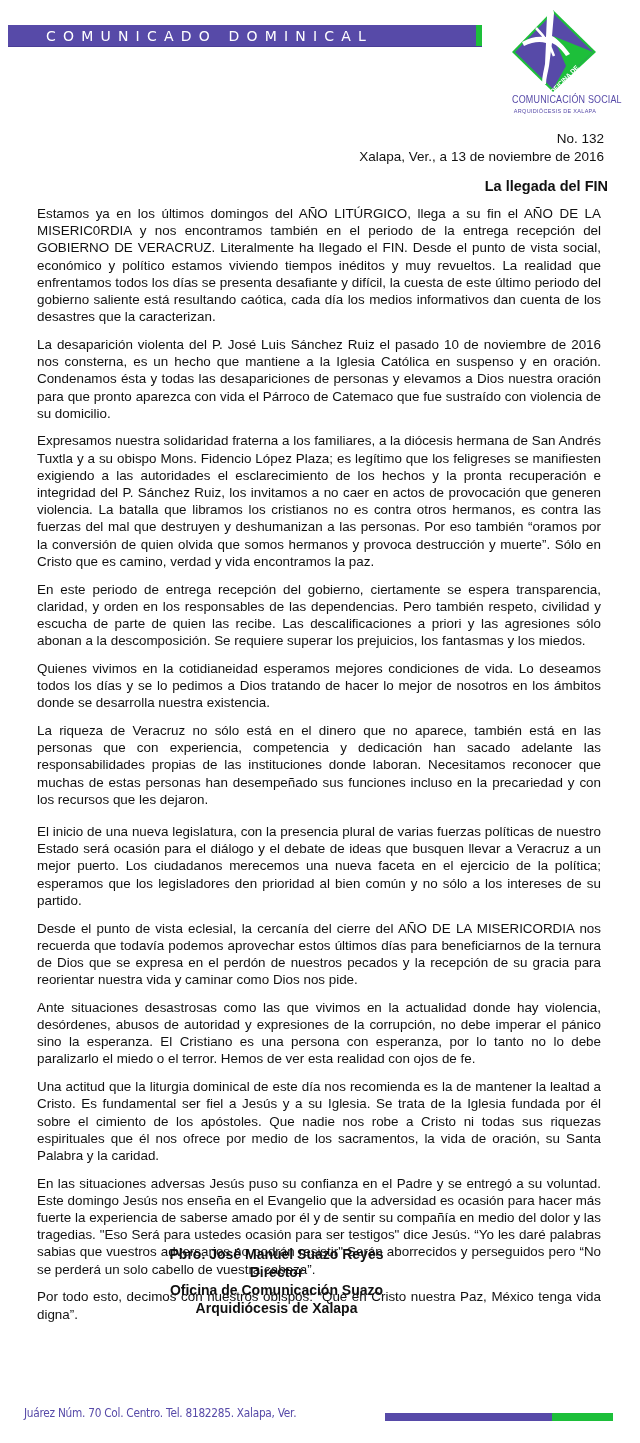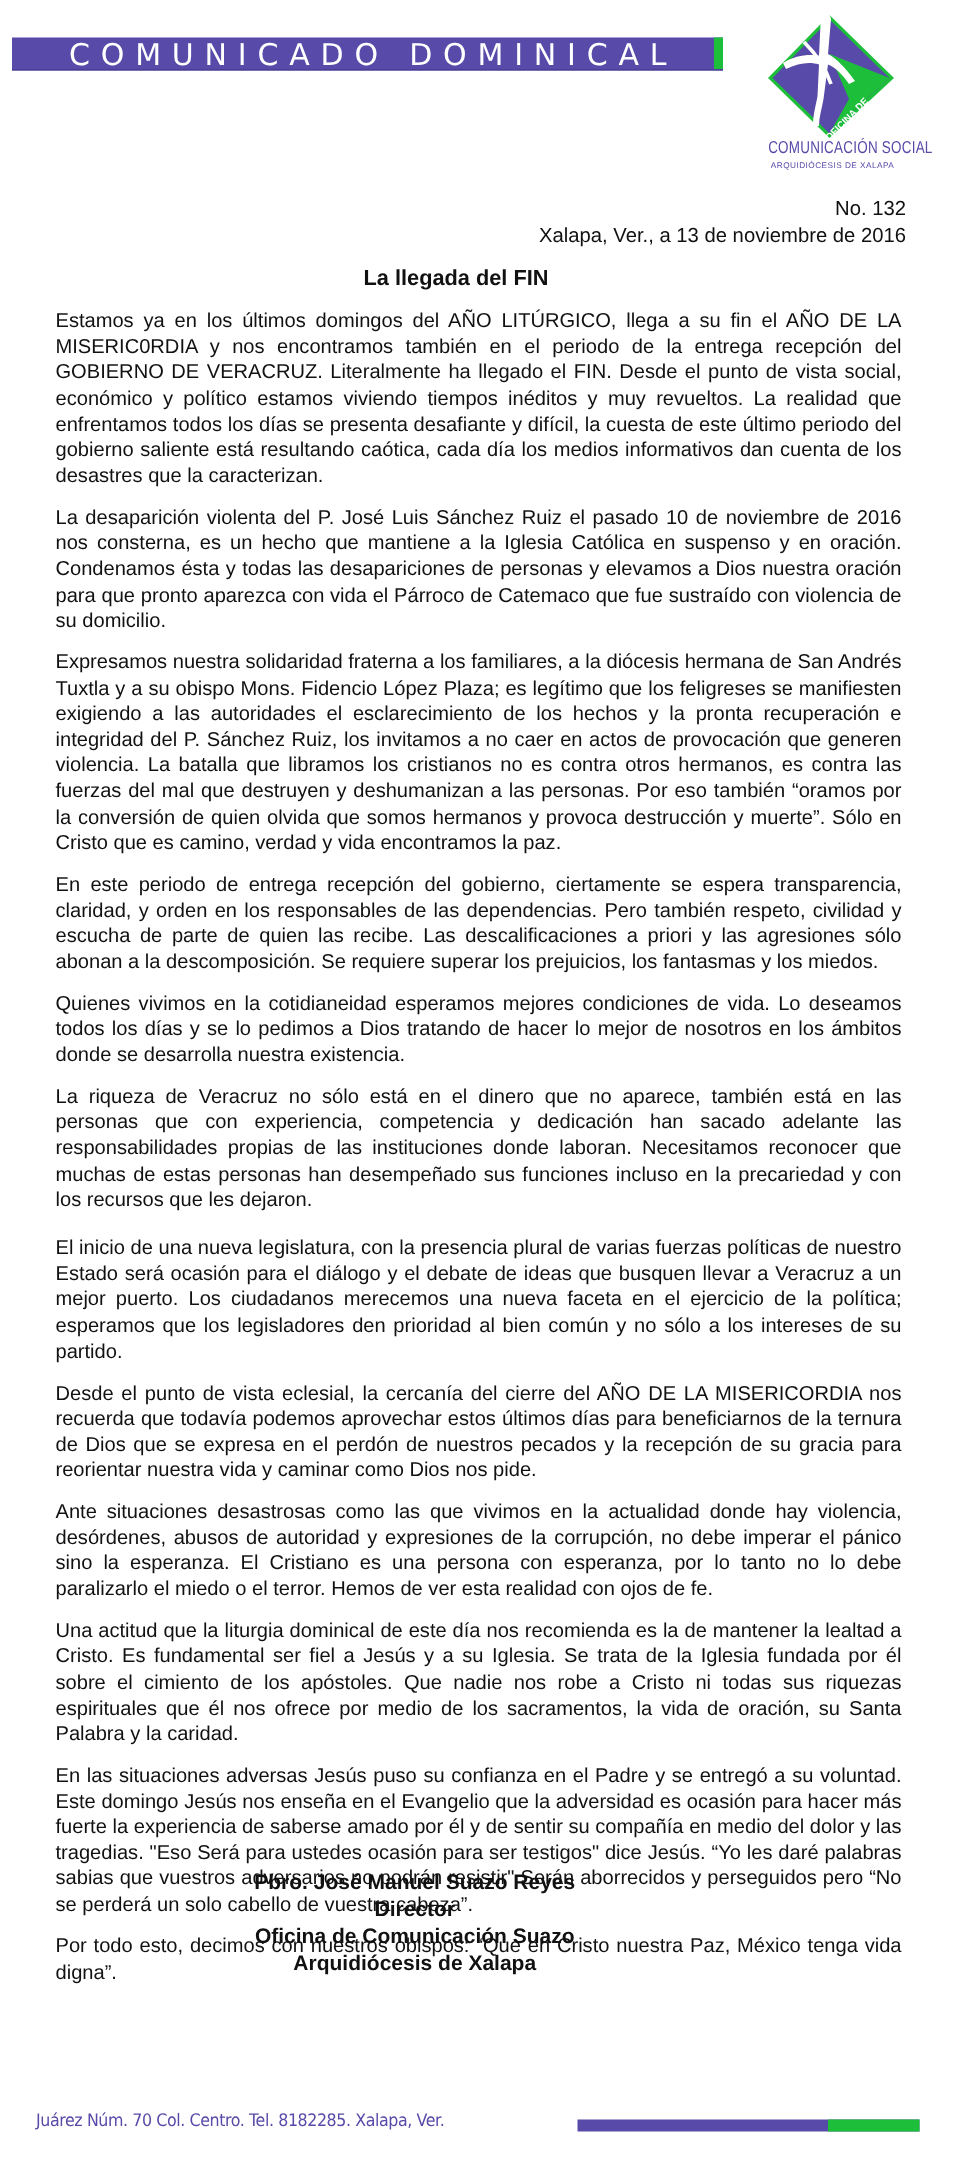--- a/index.html
+++ b/index.html
@@ -10,40 +10,40 @@
     .banner {
       position: absolute; left: 8px; top: 25px; width: 474px; height: 22px;
       background: #574aa8; box-sizing: border-box;
       border-bottom: 1px solid #4a3e96;
     }
     .banner .tip {
       position: absolute; right: 0; top: 0; width: 6px; height: 100%; background: #1dbf3a;
     }
     .banner .title {
       position: absolute; left: 38px; top: 1px; color: #ffffff;
-      font-family: "DejaVu Sans", sans-serif; font-size: 20px; letter-spacing: 7.2px;
+      font-family: "DejaVu Sans", sans-serif; font-size: 14px; letter-spacing: 7.2px;
       line-height: 20px; font-weight: normal;
     }
     .logo { position: absolute; left: 500px; top: 4px; width: 110px; height: 110px; }
     .logo svg { position: absolute; left: 8px; top: 2px; }
     .logo .org {
       position: absolute; left: 0; top: 89px; width: 110px; text-align: center;
       color: #574aa8; font-family: "Liberation Sans", sans-serif; font-size: 11.5px;
       transform: scaleX(0.78); transform-origin: center; letter-spacing: 0.2px; white-space: nowrap;
     }
     .logo .sub {
       position: absolute; left: 0; top: 104px; width: 110px; text-align: center;
       color: #574aa8; font-size: 5.5px; letter-spacing: 0.3px; white-space: nowrap;
     }
     .meta {
       position: absolute; right: 36px; top: 130px; text-align: right;
       font-size: 13.5px; line-height: 18px;
     }
     .doc-title {
-      position: absolute; left: 0; width: 608px; top: 178px; text-align: center;
+      position: absolute; left: 0; width: 608px; top: 178px; text-align: right;
       font-size: 14.5px; font-weight: bold;
     }
     .body-text {
       position: absolute; left: 37px; top: 205px; width: 564px;
       font-size: 13.4px; line-height: 17.2px; text-align: justify;
     }
     .body-text p { margin: 0 0 10.5px 0; }
     .body-text p.tight { margin-bottom: 15px; }
     .signature {
       position: absolute; left: 0; width: 553px; top: 1245px; text-align: center;

